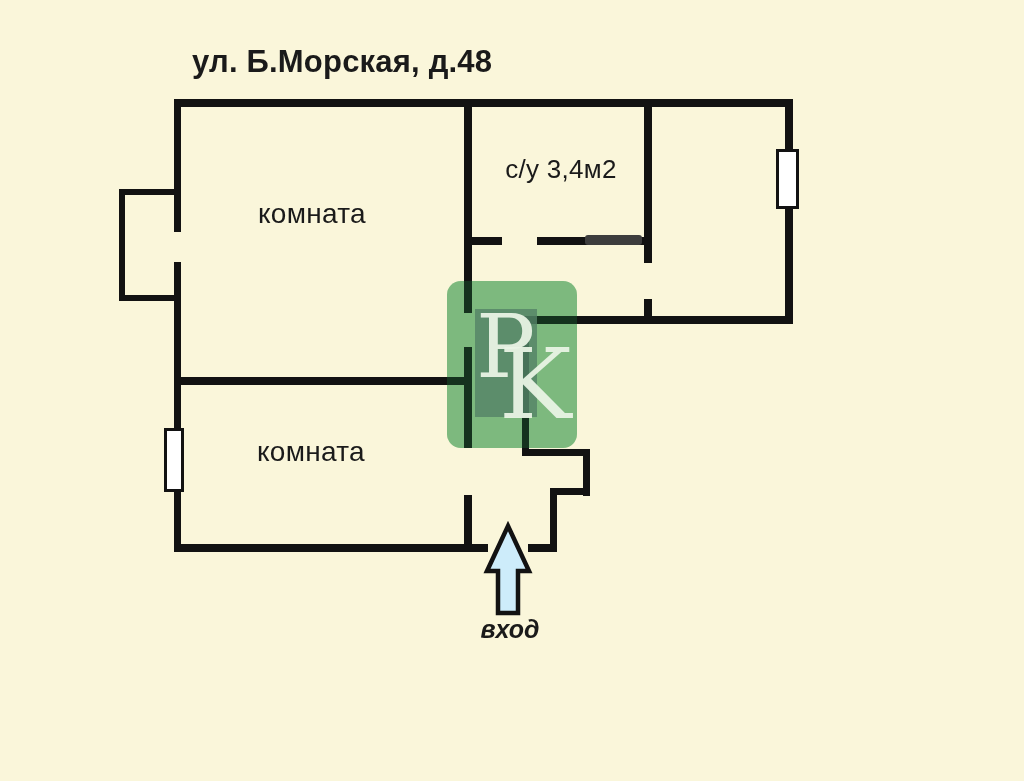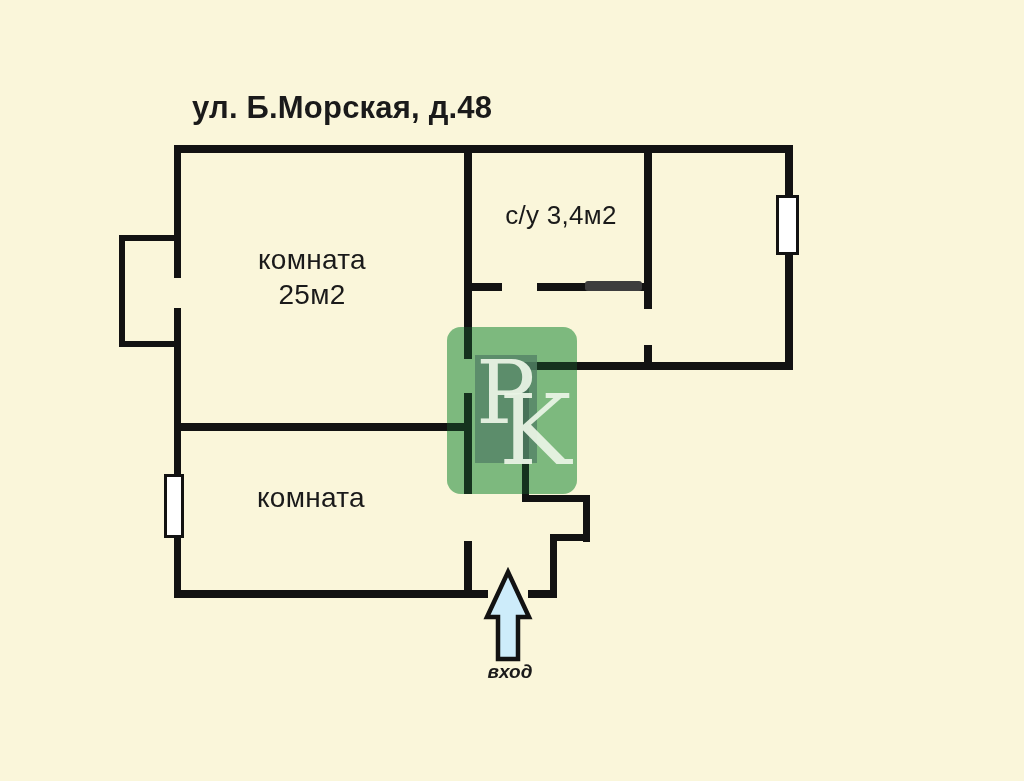--- a/index.html
+++ b/index.html
@@ -18,21 +18,20 @@
   body{
     background:var(--background);
     font-family:"Liberation Sans","DejaVu Sans",sans-serif;
     -webkit-font-smoothing:antialiased;
   }
   .canvas{
     position:relative;
     width:1024px;height:685px;
     background:var(--background);
     overflow:hidden;
-    margin-top:46px;
   }
   .plan-title{
     position:absolute;left:192px;top:44px;
     font-size:31px;font-weight:700;color:var(--text);
     letter-spacing:0.2px;white-space:nowrap;margin:0;
   }
   .wall{position:absolute;background:var(--wall);}
   .window{
     position:absolute;background:var(--window-fill);
     border:3px solid var(--wall);box-sizing:border-box;
@@ -72,21 +71,21 @@
   .wm-tagline{
     position:absolute;left:452px;top:457px;
     font-size:17px;line-height:20px;font-weight:700;
     color:var(--watermark-text);opacity:0.95;letter-spacing:0.3px;
     white-space:nowrap;
   }
   .wm-tagline .line{display:block;}
   .entrance-arrow{position:absolute;left:479px;top:519px;}
   .entrance-label{
     position:absolute;left:454px;top:615px;width:112px;
-    text-align:center;font-size:19px;font-weight:700;font-style:italic;
+    text-align:center;font-size:25px;font-weight:700;font-style:italic;
     color:var(--text);
   }
 </style>
 </head>
 <body>
 
 <div class="canvas">
 
   <h1 class="plan-title">ул. Б.Морская, д.48</h1>
 
@@ -125,21 +124,20 @@
   <div class="window" style="left:776px;top:149px;width:23px;height:60px;"></div>
 
   <div class="wm-tint"></div>
   <div class="wm-glaze"></div>
   <div class="wm-inner"></div>
   <div class="wm-letter wm-letter-p">P</div>
   <div class="wm-letter wm-letter-k">K</div>
 
   <div class="room-label lbl-living">
     <span class="line">комната</span>
-    <span class="line">25м2</span>
   </div>
 
   <div class="room-label lbl-bath">
     <span>с/у</span>
     <span>3,4м2</span>
   </div>
 
 
   <div class="room-label lbl-bedroom">
     <span class="line">комната</span>

